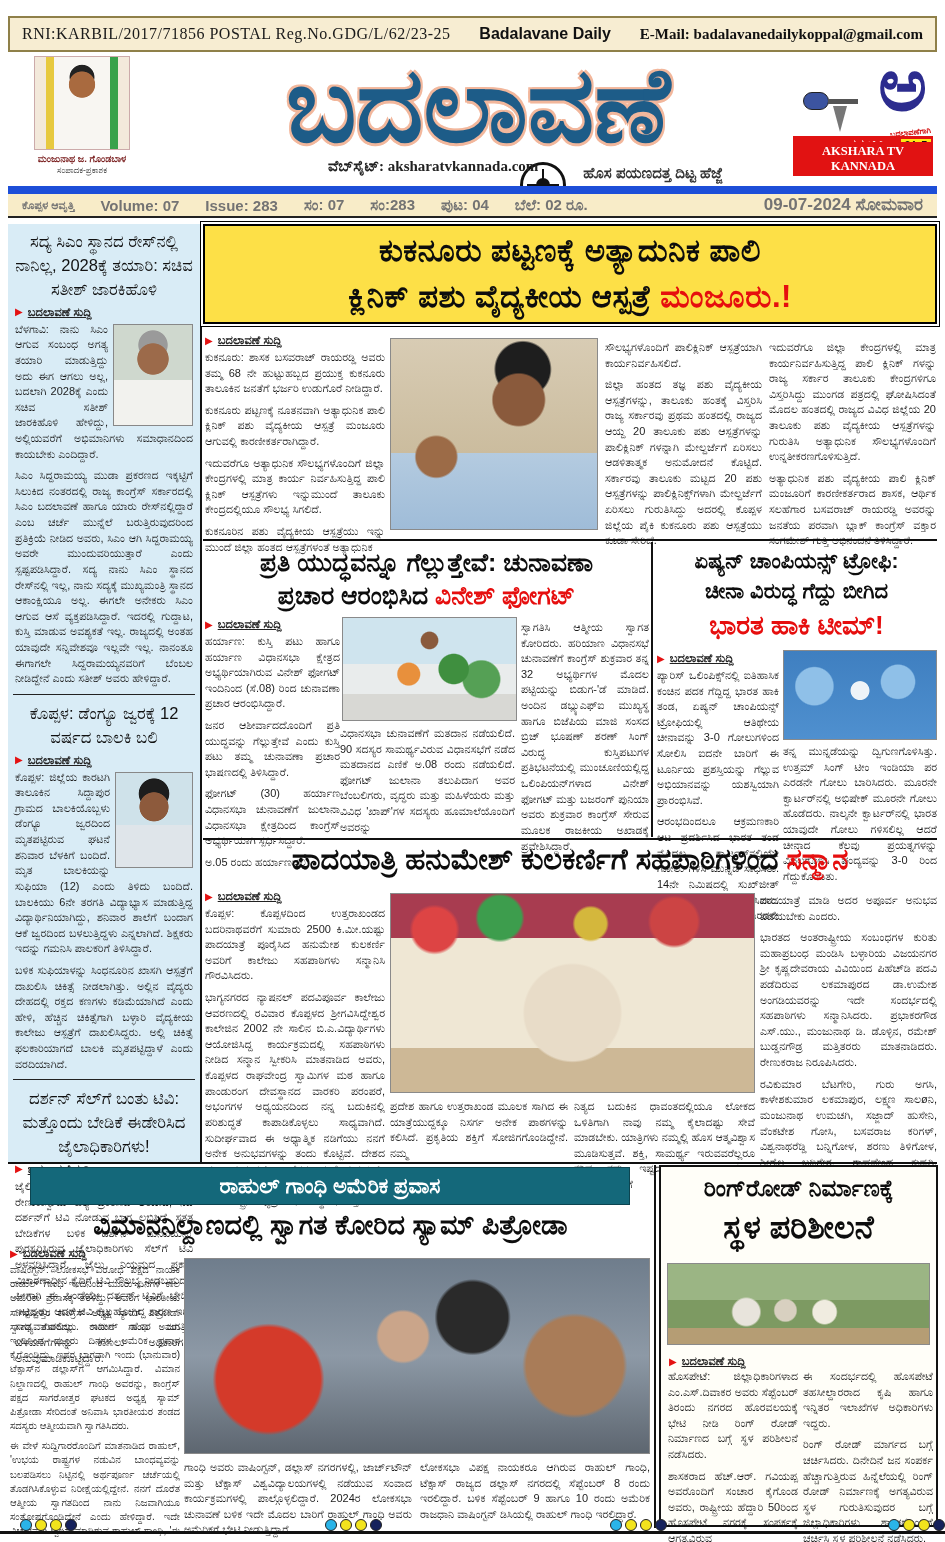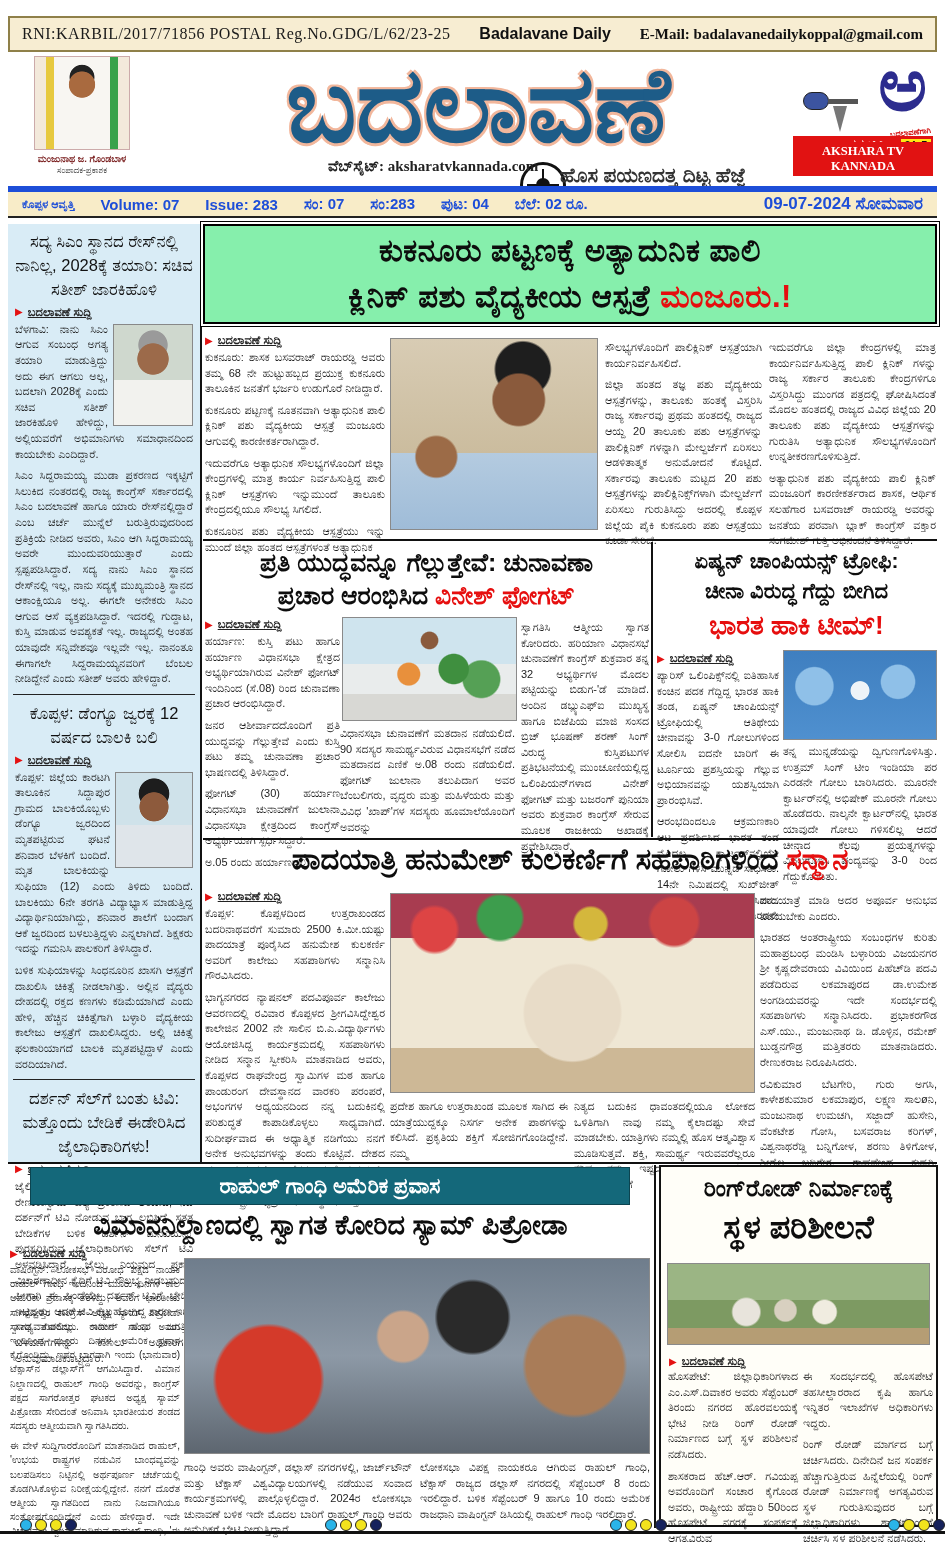--- a/index.html
+++ b/index.html
@@ -29,40 +29,40 @@
   .paper-title { position:absolute; left:150px; top:-14px; width:640px; text-align:center;
     font-size:104px; line-height:1.25; font-weight:bold; color:#1d5c88;
     text-shadow:-2px -2px 0 #f2b79c, 2px -2px 0 #f2b79c, -2px 2px 0 #f2b79c, 2px 2px 0 #f2b79c, 0 3px 0 #f2b79c; }
   .compass { position:absolute; left:512px; top:108px; width:46px; height:46px; border-radius:50%;
     background:#fff; border:3px solid #111; }
   .compass:before { content:""; position:absolute; left:50%; top:4px; bottom:4px; width:2px; margin-left:-1px; background:#111; }
   .compass:after { content:""; position:absolute; top:50%; left:4px; right:4px; height:2px; margin-top:-1px; background:#111; }
   .compass .hub { position:absolute; left:50%; top:50%; width:14px; height:14px; margin:-7px 0 0 -7px; border-radius:50%; background:#111; }
   .website { position:absolute; left:320px; top:104px; font-size:15px; font-weight:bold; color:#222;
     font-family:"Liberation Serif","DejaVu Serif",serif; }
-  .tagline { position:absolute; left:500px; top:110px; width:290px; text-align:center; font-size:20px; font-weight:bold; color:#333; }
+  .tagline { position:absolute; left:500px; top:110px; width:290px; text-align:center; font-size:15px; font-weight:bold; color:#333; }
 
   .tvlogo { position:absolute; right:4px; top:0px; width:140px; height:128px; text-align:center; }
   .tvlogo .a-glyph { position:absolute; right:6px; top:-6px; font-size:74px; font-weight:bold; color:#2c2c8e; line-height:1; }
   .mic { position:absolute; left:10px; top:34px; width:60px; height:30px; }
   .mic .head { position:absolute; left:0; top:4px; width:26px; height:18px; border-radius:9px; background:#3c54a0; border:1px solid #222; }
   .mic .stem { position:absolute; left:25px; top:11px; width:30px; height:5px; background:#555; }
   .pen { position:absolute; left:40px; top:52px; width:0; height:0; border-left:7px solid transparent; border-right:7px solid transparent; border-top:26px solid #777; }
   .tv-band1 { position:absolute; left:0; bottom:28px; width:100%; background:#e11212; color:#fff;
     font-weight:bold; font-size:13px; padding:1px 0; display:flex; }
   .tv-band1 .t { flex:1; }
   .badge247 { position:absolute; right:2px; bottom:30px; background:#ffe913; color:#111; font-size:10px; font-weight:bold; padding:1px 4px; }
   .badge-sub { position:absolute; right:2px; bottom:44px; color:#d41111; font-size:8px; font-weight:bold; transform:rotate(-6deg); }
   .tv-band2 { position:absolute; left:0; bottom:6px; width:100%; background:#e11212; color:#fff;
     font-weight:bold; font-size:12.5px; padding:2px 0; font-family:"Liberation Serif","DejaVu Serif",serif; }
 
   
   .infobar { position:absolute; left:8px; top:186px; width:929px; height:32px; background:#f8ecc8;
-    border-top:6px solid #1d4ed8; border-bottom:2px solid #222;
-    display:flex; align-items:center; gap:26px; padding:0 14px; font-size:15px; font-weight:bold; color:#1d4ed8; }
+    border-top:8px solid #1d4ed8; border-bottom:2px solid #222;
+    display:flex; align-items:center; gap:26px; padding:0 14px; font-size:15px; font-weight:bold; color:#737373; }
   .infobar .edition { font-size:11px; }
   .infobar .date { margin-left:auto; font-size:17px; }
 
   
   .byline { display:flex; align-items:center; gap:5px; margin:4px 0 3px 0; }
   .byline .tri { color:#e41212; font-size:10px; line-height:1; }
   .byline .txt { font-size:11.5px; font-weight:bold; color:#222; text-decoration:underline; }
   .body-text p { font-size:11px; line-height:1.42; color:#1c1c1c; text-align:justify; margin-bottom:6px; }
   .photo { position:absolute; border:1px solid #8a8a8a; }
   .hr { position:absolute; background:#111; }
@@ -77,21 +77,21 @@
     background: radial-gradient(circle at 50% 34%, #9c6a4a 20%, transparent 21%),
       radial-gradient(circle at 50% 20%, #9a9a9a 16%, transparent 17%),
       linear-gradient(180deg,#cfd8ce 55%, #f2f2ee 55%); }
   .girl-photo { width:78px; height:96px;
     background: radial-gradient(circle at 50% 36%, #8d5a3c 20%, transparent 21%),
       radial-gradient(circle at 50% 22%, #1d1d1d 18%, transparent 19%),
       linear-gradient(180deg,#cfe2ea 55%, #dfe5ea 55%); }
 
   
   .mainhead-box { position:absolute; left:203px; top:224px; width:734px; height:100px;
-    background:#86efac; border:2px solid #000; box-shadow:0 0 0 2px #fff, 0 0 0 3px #000;
+    background:#fde047; border:2px solid #000; box-shadow:0 0 0 2px #fff, 0 0 0 3px #000;
     display:flex; flex-direction:column; justify-content:center; text-align:center; }
   .mainhead-box .l { font-size:31px; font-weight:bold; color:#0d0d0d; line-height:1.5; letter-spacing:.5px; }
   .red { color:#e60e0e; }
 
   
   .col { position:absolute; }
   .main-photo {
     background:
       radial-gradient(circle at 62% 32%, #8a5a3c 14%, transparent 15%),
       radial-gradient(circle at 64% 16%, #1e1e1e 13%, transparent 14%),

